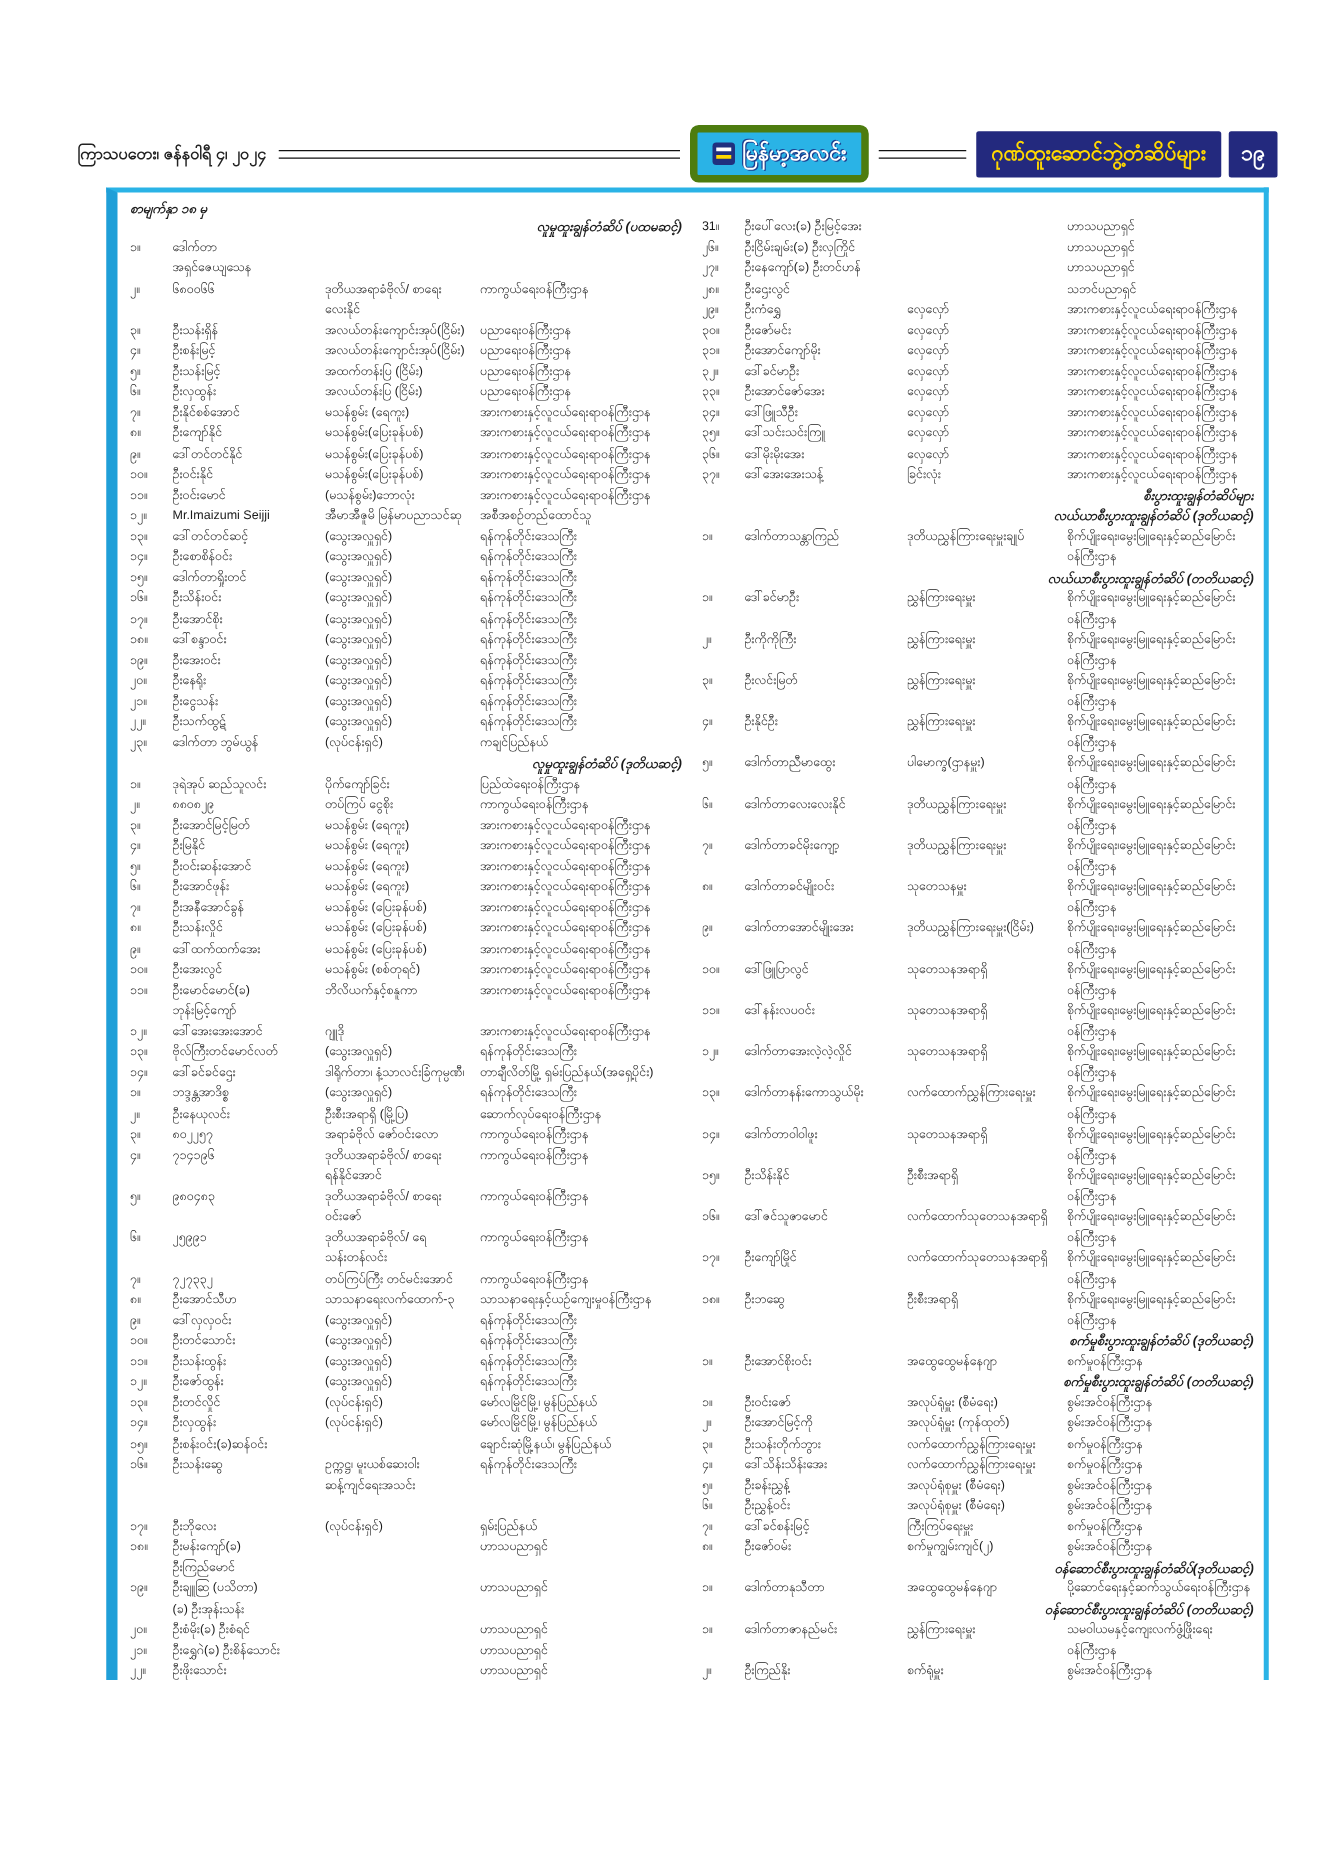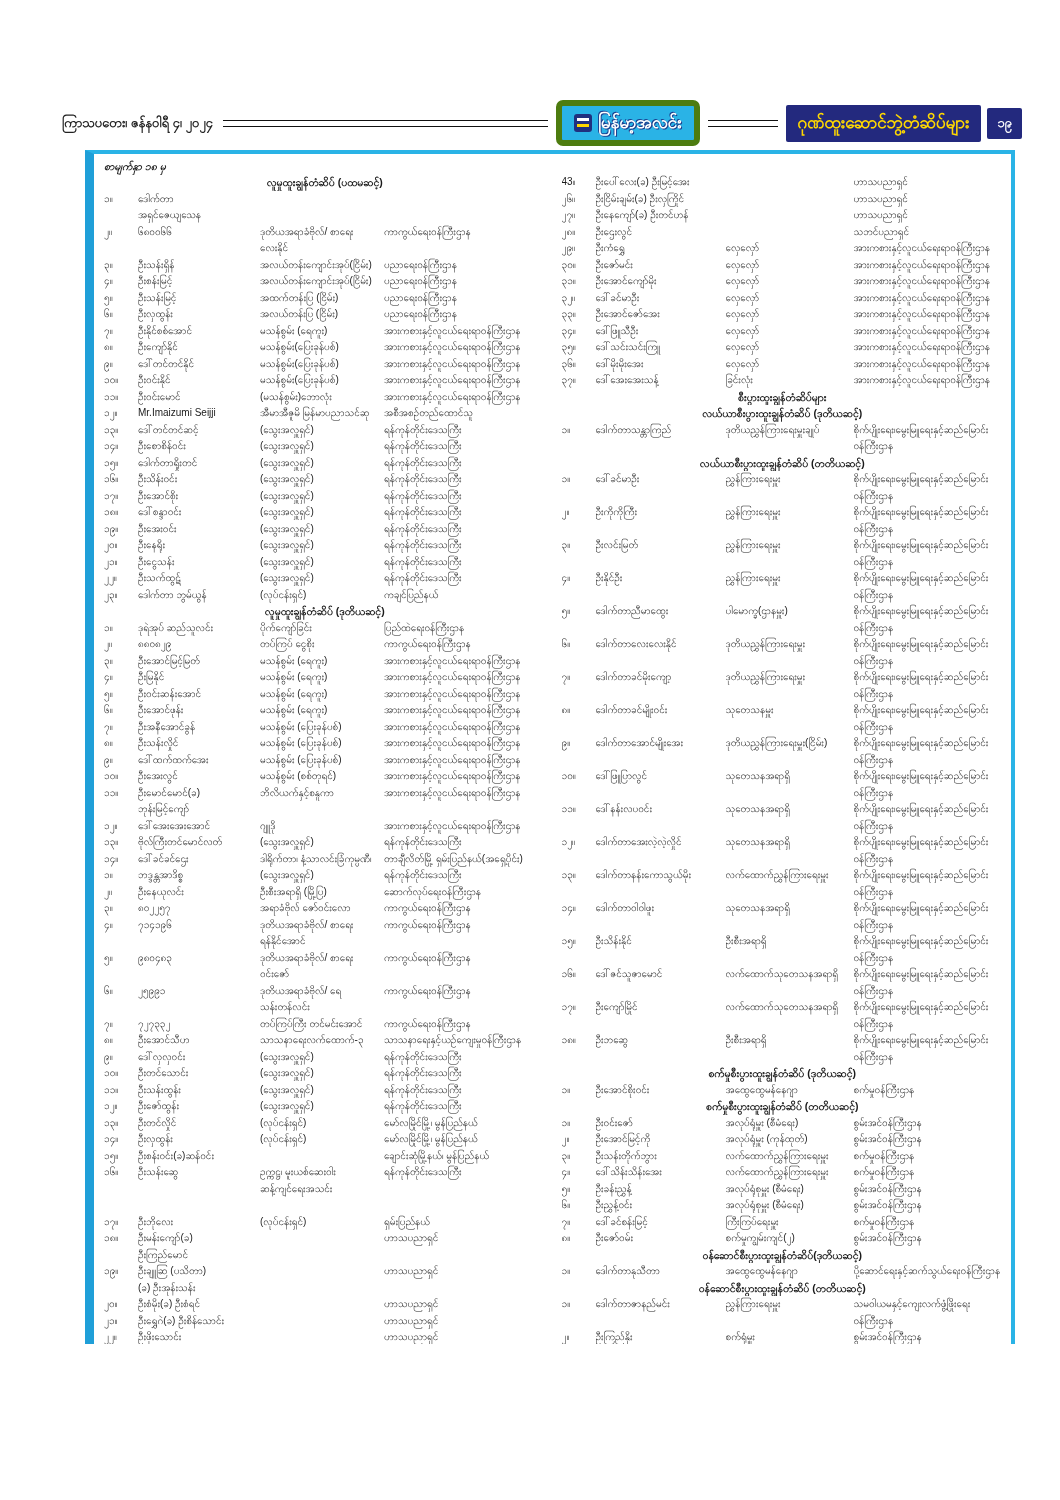--- a/index.html
+++ b/index.html
@@ -13,31 +13,31 @@
   .rule.short{max-width:70px;}
   .brand{display:flex;align-items:center;gap:6px;background:#2ab3e6;border:6px solid #4d7c0f;
          border-radius:7px;padding:3px 12px;margin:0 8px;height:28px;}
   .brand-text{color:#ffffff;font-weight:bold;font-size:17px;
               text-shadow:1px 1px 0 #1b3f8f, -1px -1px 0 #1b3f8f;white-space:nowrap;}
   .brand-logo{width:18px;height:18px;background:#20307f;border-radius:3px;position:relative;flex:0 0 auto;}
   .brand-logo::before{content:"";position:absolute;left:3px;right:3px;top:4px;height:3px;background:#fff;}
   .brand-logo::after{content:"";position:absolute;left:3px;right:3px;top:10px;height:3px;background:#ffd800;}
   .banner{background:#23297e;color:#ffd800;font-weight:bold;font-size:17px;
           padding:6px 12px;margin-left:8px;white-space:nowrap;border-radius:2px;}
-  .pageno{background:#23297e;color:#ffffff;font-weight:bold;font-size:13px;
+  .pageno{background:#23297e;color:#ffffff;font-weight:bold;font-size:17px;
           padding:6px 10px;margin-left:6px;border-radius:2px;}
   
   .frame{position:absolute;top:150px;left:85px;width:930px;height:1272px;box-sizing:border-box;
          border:4px solid #2ab3e6;border-left:9px solid #1f9fd8;background:#fff;overflow:hidden;}
   .note-from{position:absolute;top:6px;left:10px;font-size:10.5px;font-weight:bold;font-style:italic;}
   .note-to{position:absolute;bottom:24px;right:12px;font-size:10.5px;font-weight:normal;font-style:italic;}
   .cols{display:flex;gap:16px;padding:20px 8px 6px 10px;}
   .col{flex:1 1 0;min-width:0;overflow:hidden;font-size:10px;line-height:16.5px;}
-  .shead{text-align:center;font-weight:bold;font-size:10.5px;line-height:16.5px;
-         white-space:nowrap;overflow:hidden;}
+  .shead{text-align:right;font-weight:bold;font-size:10.5px;line-height:16.5px;
+         white-space:nowrap;overflow:hidden;font-style:italic;}
   .vsp{height:16.5px;}
   .row{display:grid;grid-template-columns:30px 118px 120px 1fr;column-gap:4px;align-items:start;}
   .col-r .row{grid-template-columns:30px 126px 124px 1fr;}
   .row span{white-space:pre-line;overflow:hidden;}
   .cn{text-align:left;}
   .span2{grid-column:2 / 4;}
 </style>
 </head>
 <body>
 
@@ -425,21 +425,21 @@
             <span class="cc">ဟာသပညာရှင်</span>
           </div>
           <div class="row">
             <span class="cn">၂၄။</span>
             <span class="ca span2">ဦးချူဆြ(ရန်ကုန်) (ခ) ဦးအေးသောင်း</span>
             <span class="cc">ဟာသပညာရှင်</span>
           </div>
         </div>
       <div class="col col-r" id="col-right">
           <div class="row">
-            <span class="cn">43။</span>
+            <span class="cn">31။</span>
             <span class="ca span2">ဦးပေါ်လေး(ခ) ဦးမြင့်အေး</span>
             <span class="cc">ဟာသပညာရှင်</span>
           </div>
           <div class="row">
             <span class="cn">၂၆။</span>
             <span class="ca span2">ဦးငြိမ်းချမ်း(ခ) ဦးလှကြိုင်</span>
             <span class="cc">ဟာသပညာရှင်</span>
           </div>
           <div class="row">
             <span class="cn">၂၇။</span>

